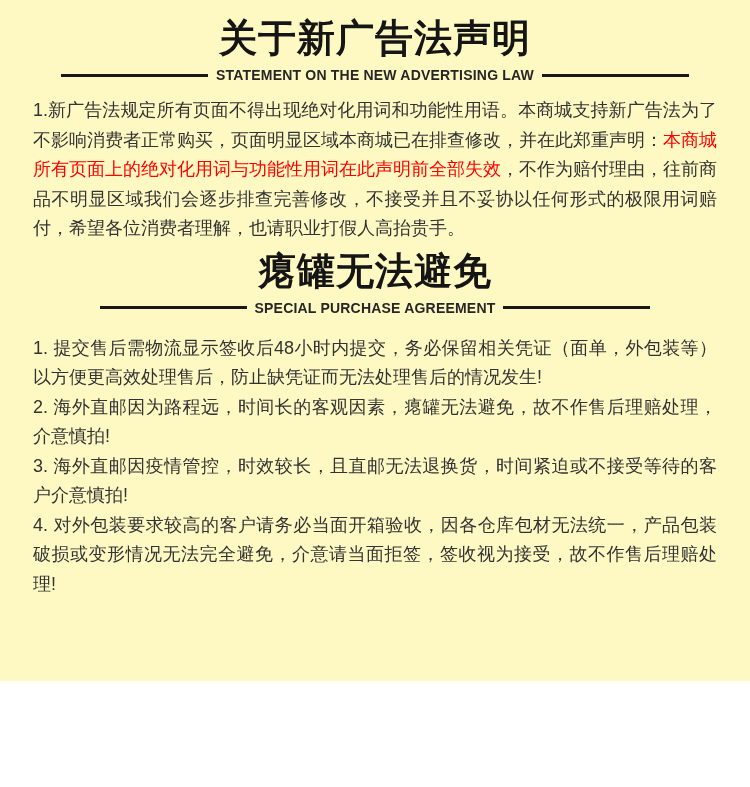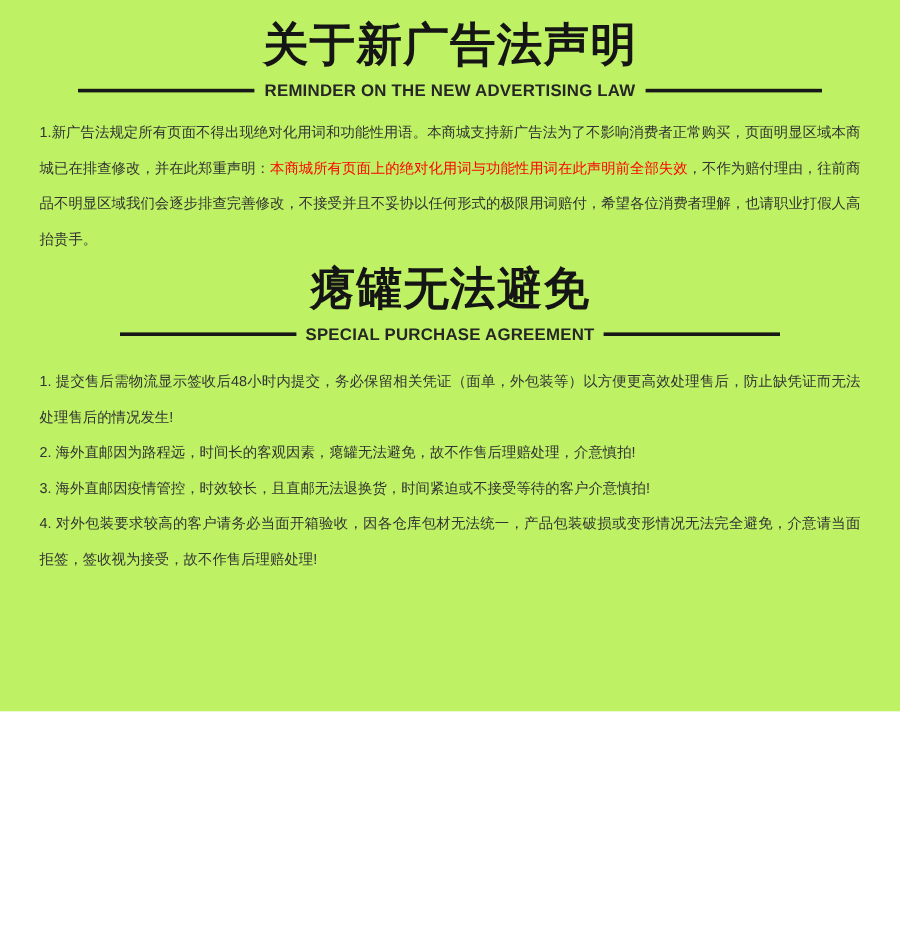--- a/index.html
+++ b/index.html
@@ -1,19 +1,19 @@
 <!DOCTYPE html>
 <html><head>
 <meta charset="utf-8">
 <style>
   html, body { margin: 0; padding: 0; background: #ffffff; }
   .page {
     width: 750px;
-    height: 593px;
-    background: #bef264;
+    height: 681px;
+    background: #fef9c3;
     overflow: hidden;
     font-family: "Liberation Sans", sans-serif;
   }
   .section-header { text-align: center; }
   .section-header.first { padding-top: 16px; }
   .section-header.mid { padding-top: 5px; }
   .section-title {
     margin: 0;
     font-size: 38px;
     line-height: 1.16;
@@ -36,39 +36,39 @@
   }
   .subtitle-text {
     font-size: 14px;
     font-weight: 700;
     color: #262626;
     letter-spacing: 0.2px;
     white-space: nowrap;
   }
   .body-block {
     margin: 13px 33px 0 33px;
-    font-size: 12px;
+    font-size: 18px;
     line-height: 29.5px;
     color: #333333;
     text-align: justify;
   }
   .body-block.tight { margin-top: 9px; }
   .body-block p { margin: 0; }
   .red-text { color: #ff0000; }
 </style>
 </head>
 <body>
 
 <div class="page">
 
   <header class="section-header first">
     <h1 class="section-title">关于新广告法声明</h1>
     <div class="subtitle-row">
       <span class="rule"></span>
-      <span class="subtitle-text">REMINDER ON THE NEW ADVERTISING LAW</span>
+      <span class="subtitle-text">STATEMENT ON THE NEW ADVERTISING LAW</span>
       <span class="rule"></span>
     </div>
   </header>
   <div class="body-block">
     <p><span>1.新广告法规定所有页面不得出现绝对化用词和功能性用语。本商城支持新广告法为了不影响消费者正常购买，页面明显区域本商城已在排查修改，并在此郑重声明：</span><span class="red-text">本商城所有页面上的绝对化用词与功能性用词在此声明前全部失效</span><span>，不作为赔付理由，往前商品不明显区域我们会逐步排查完善修改，不接受并且不妥协以任何形式的极限用词赔付，希望各位消费者理解，也请职业打假人高抬贵手。</span></p>
   </div>
 
   <header class="section-header mid">
     <h1 class="section-title">瘪罐无法避免</h1>
     <div class="subtitle-row">

